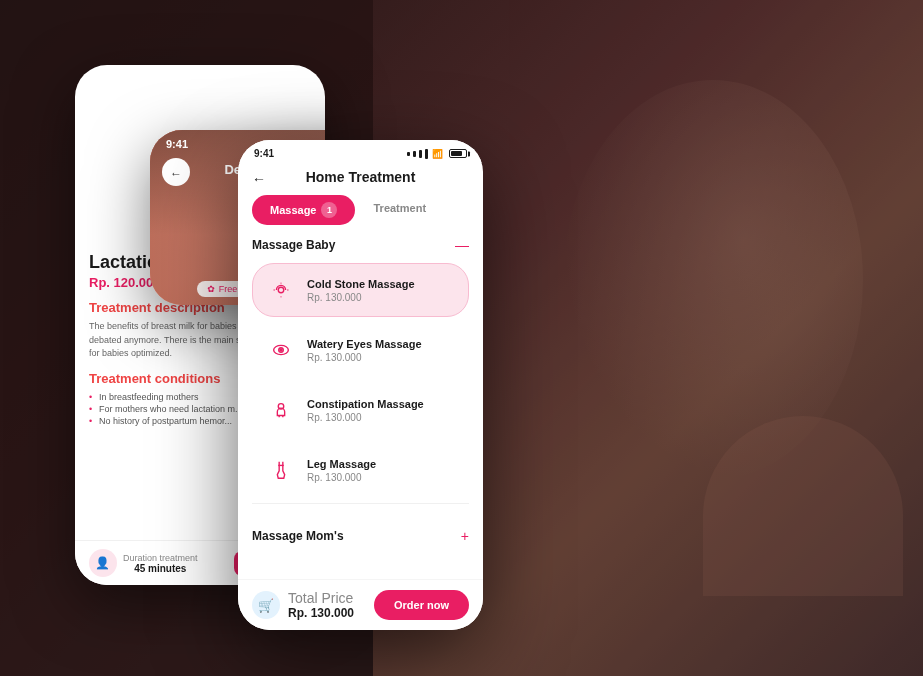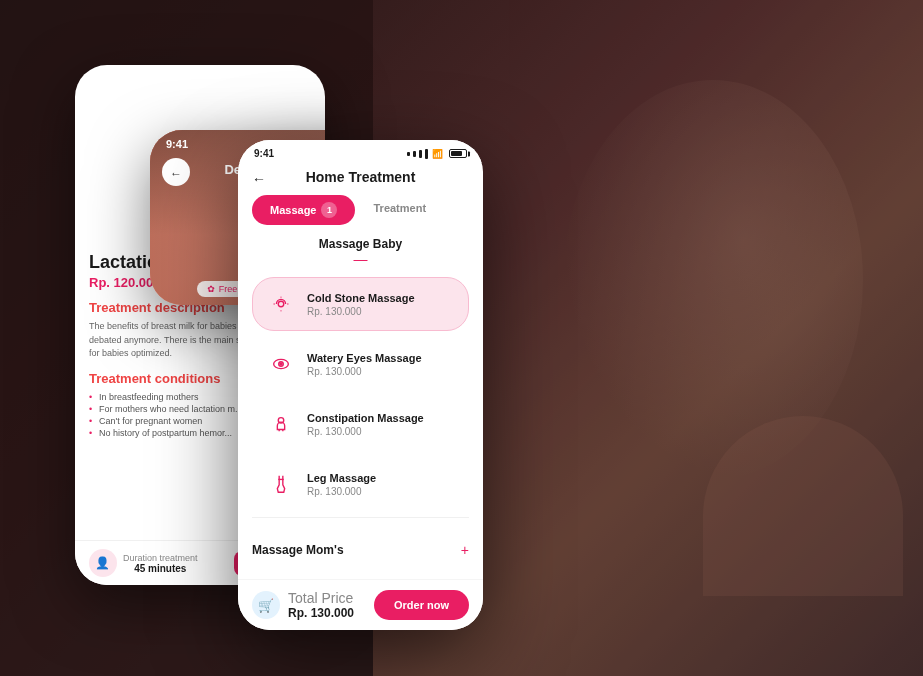--- a/index.html
+++ b/index.html
@@ -350,21 +350,20 @@
       height: calc(100% - 130px);
       padding: 0 14px;
     }
     .phone-front .scroll-area::-webkit-scrollbar { display: none; }
 
     .section-header {
       display: flex;
       justify-content: space-between;
       align-items: center;
       margin-bottom: 10px;
-      flex-direction: column;
     }
     .section-name {
       font-size: 12px;
       font-weight: 600;
       color: #1a1a1a;
     }
     .section-toggle {
       font-size: 14px;
       color: #e91e63;
       cursor: pointer;
@@ -494,21 +493,20 @@
 
   <div class="content">
     <div class="service-title">Lactation Massage</div>
     <div class="price">Rp. 120.000</div>
     <div class="section-title">Treatment description</div>
     <div class="desc-text">The benefits of breast milk for babies need to be debated anymore. There is the main source of nutrition for babies optimized.</div>
     <div class="section-title">Treatment conditions</div>
     <ul class="conditions-list">
       <li>In breastfeeding mothers</li>
       <li>For mothers who need lactation m...</li>
-      <li>Can't for pregnant women</li>
       <li>No history of postpartum hemor...</li>
     </ul>
   </div>
 
   <div class="footer-bar">
     <div class="duration-info">
       <div class="duration-icon">👤</div>
       <div>
         <div class="duration-label">Duration treatment</div>
         <div class="duration-value">45 minutes</div>

